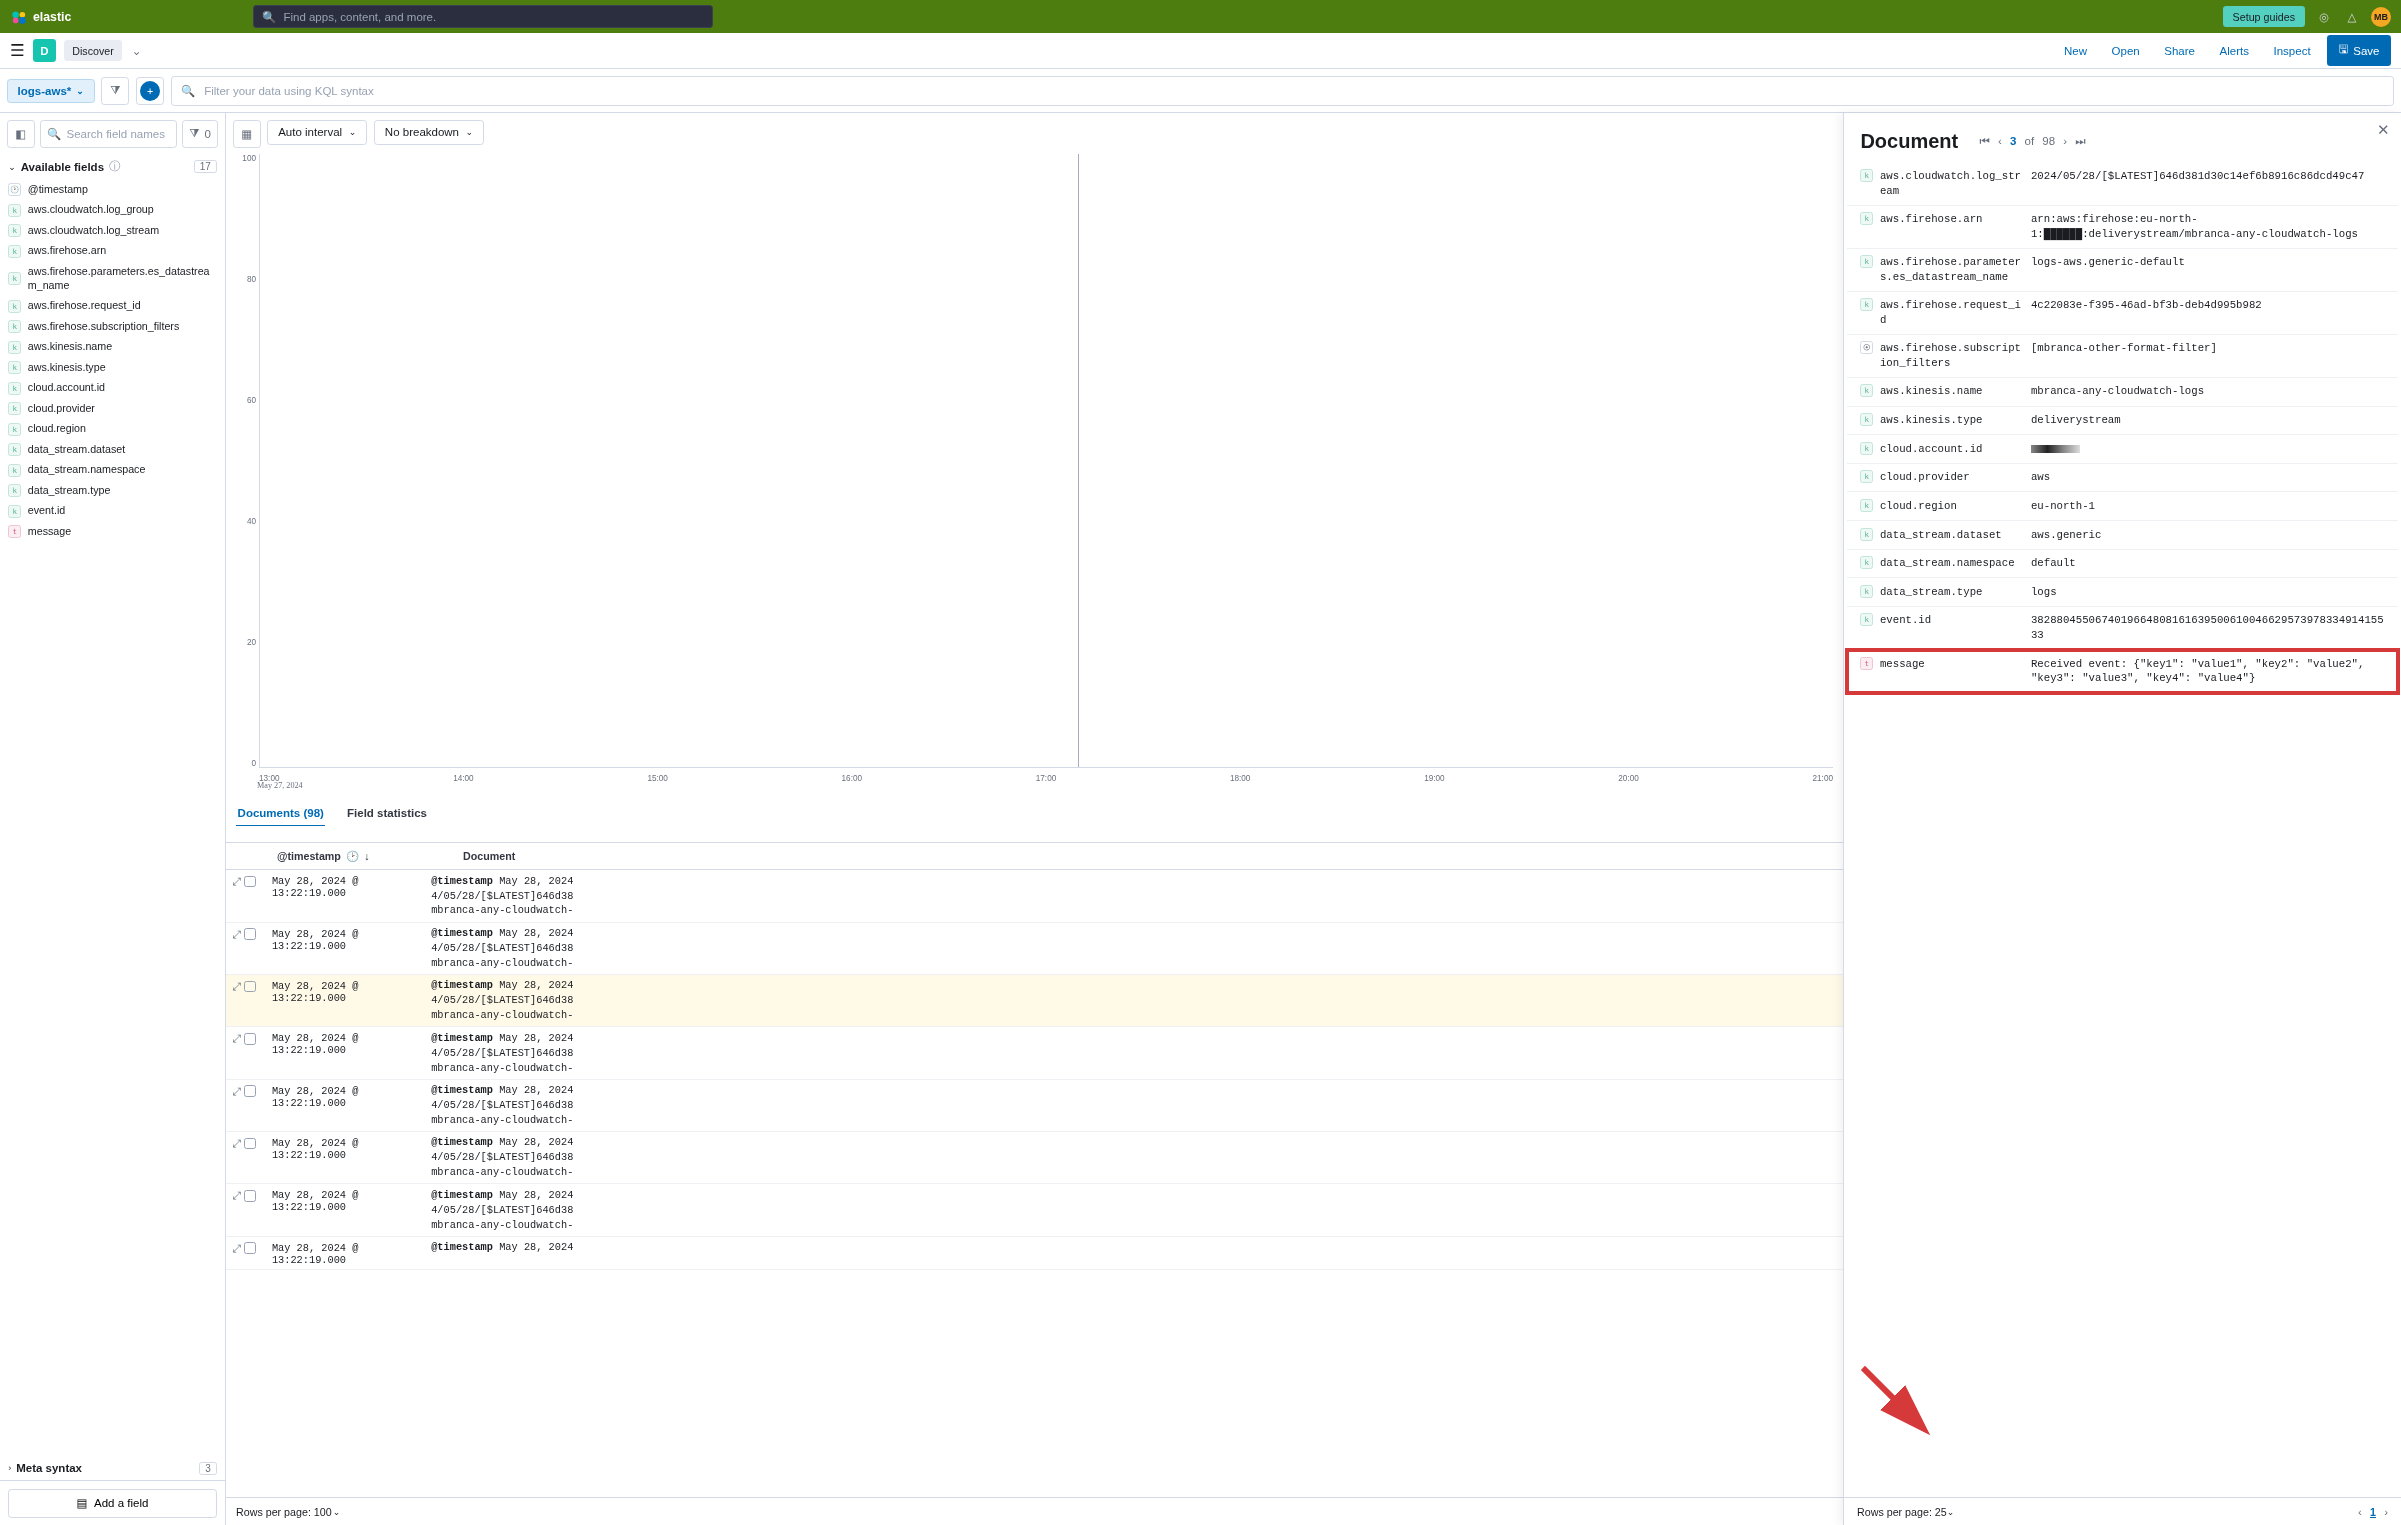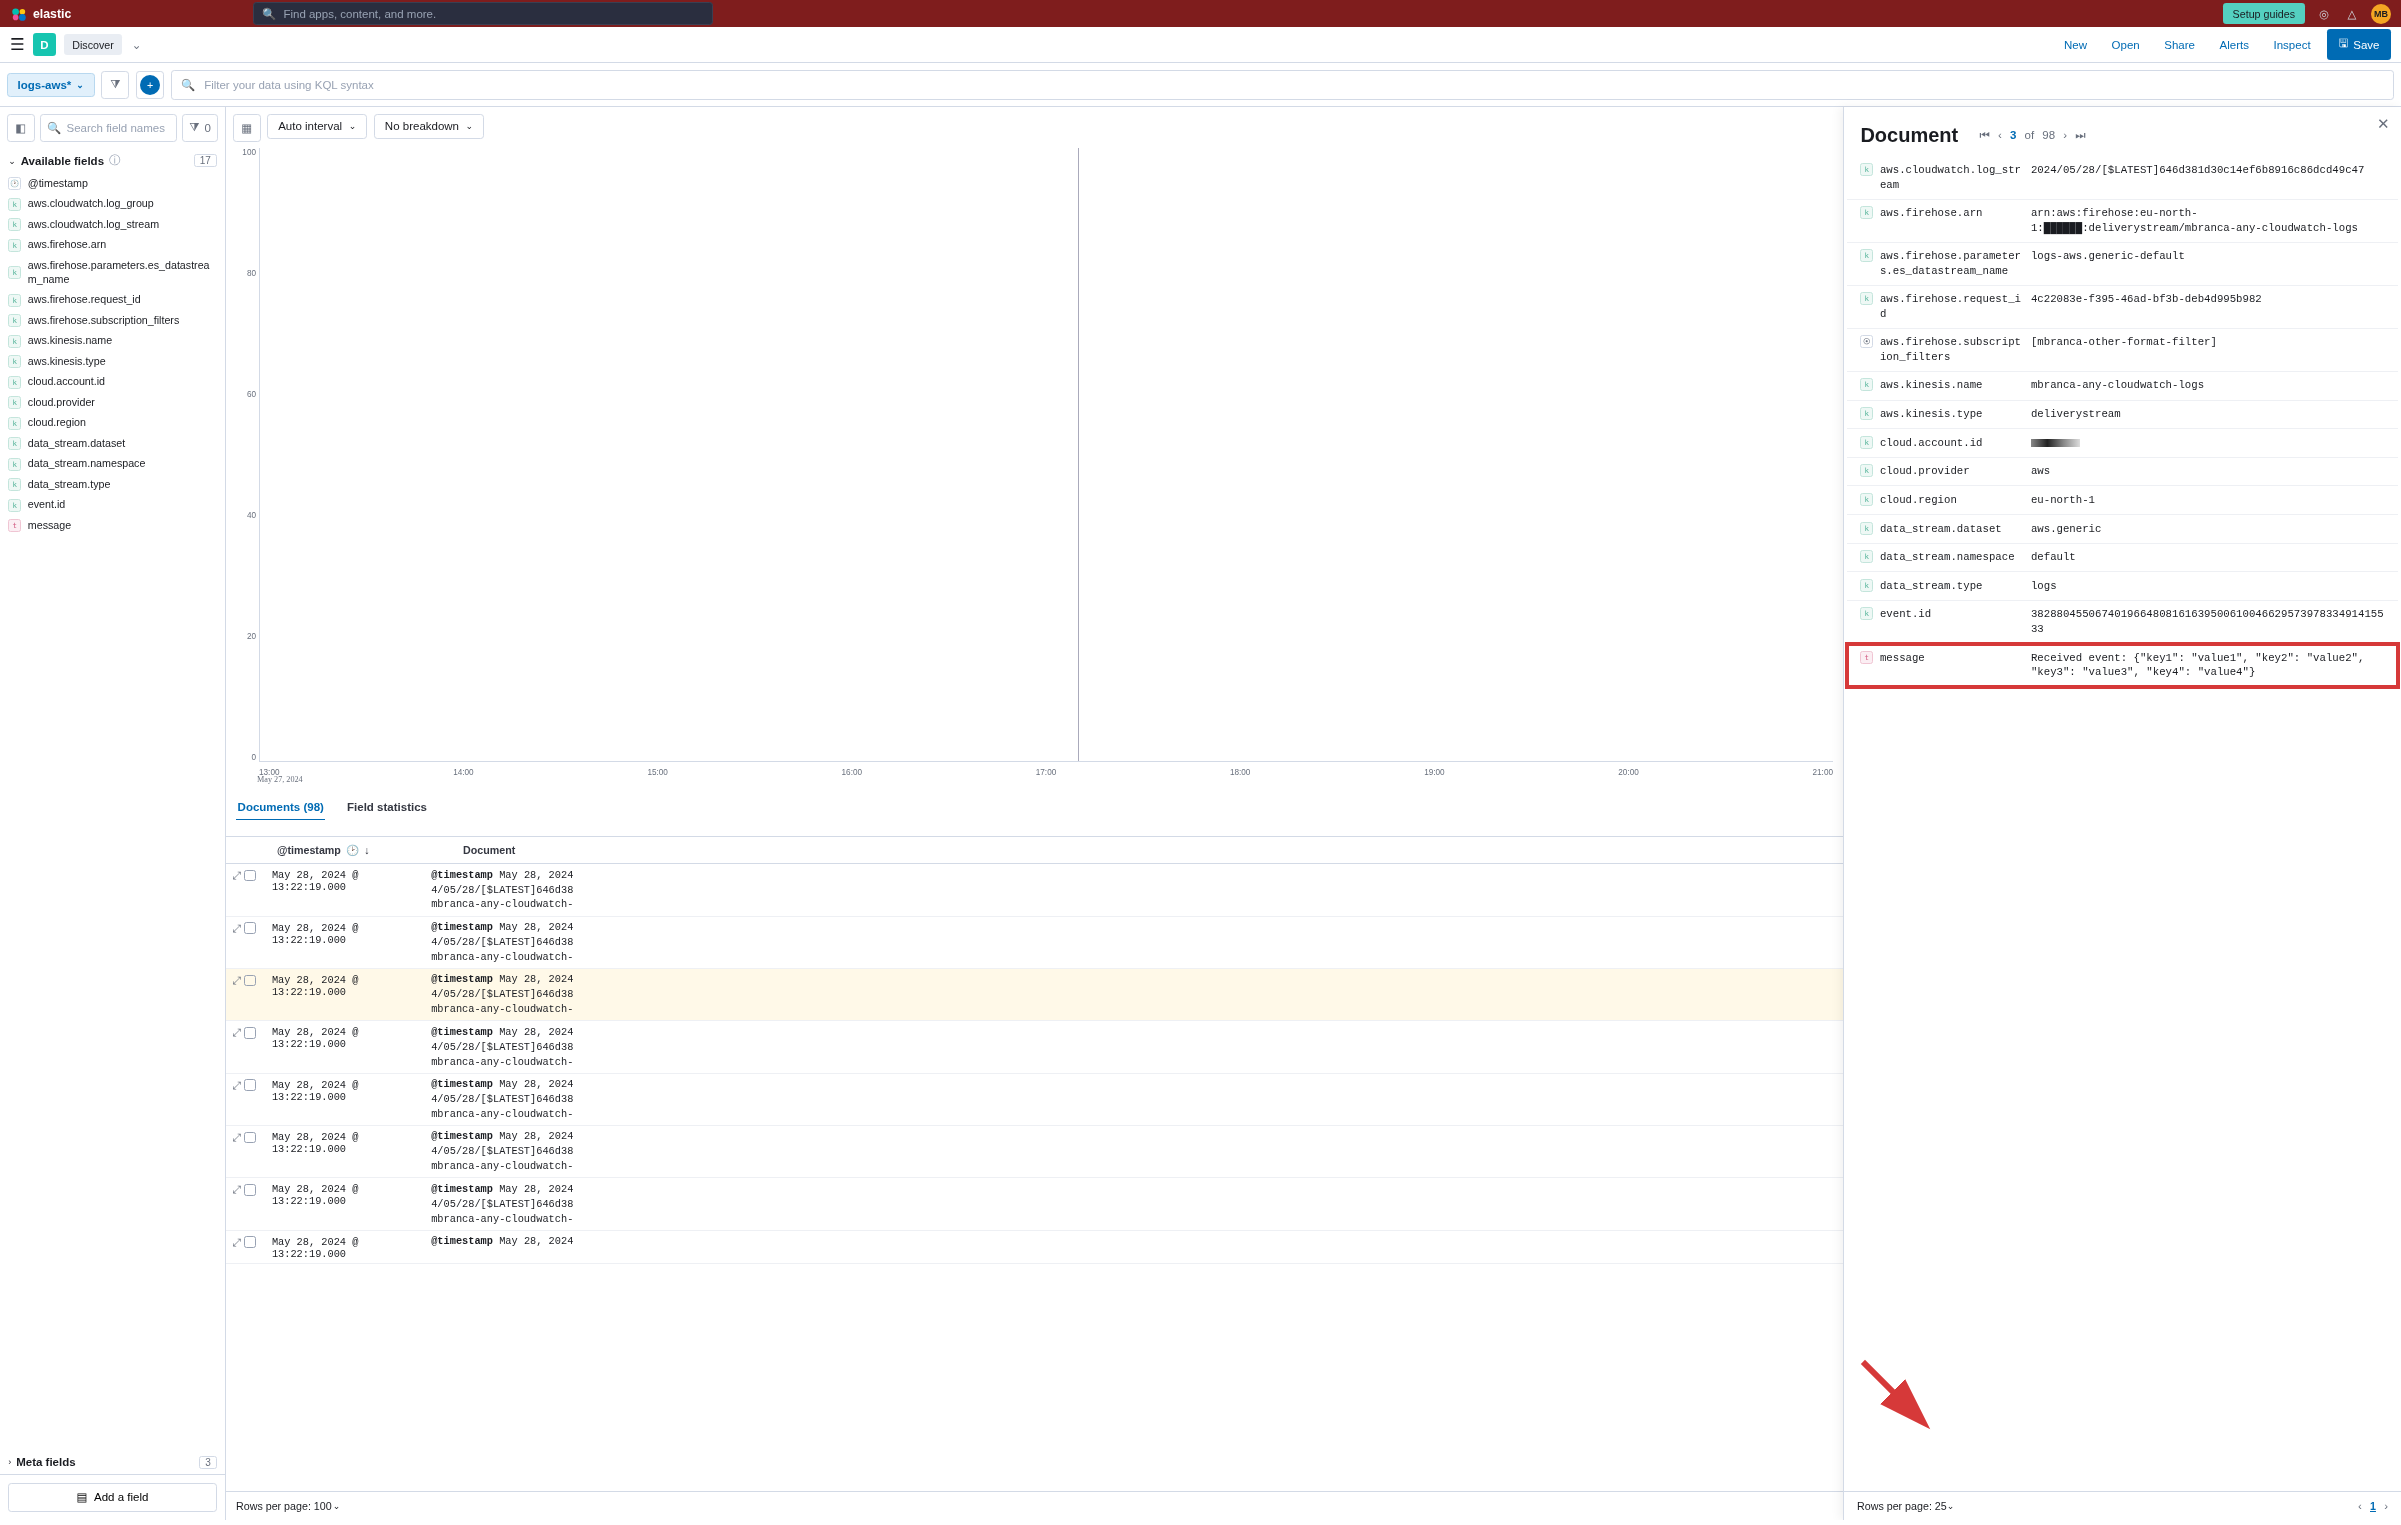--- a/index.html
+++ b/index.html
@@ -1,20 +1,20 @@
 <!DOCTYPE html>
 <html style="font-size:13px"><head>
 <meta charset="utf-8">
 <style>
   * { box-sizing: border-box; margin: 0; padding: 0; }
   body { font-family: -apple-system, BlinkMacSystemFont, "Segoe UI", Helvetica, Arial, sans-serif; font-size: 11.5px; color: #1a1c21; background: #fff; }
   .mono { font-family: "SFMono-Regular", Consolas, "Liberation Mono", Menlo, monospace; }
 
   
-  .global-header { background: #7f1d1d; color: #fff; height: 27px; display: flex; align-items: center; padding: 0 10px; gap: 10px; }
+  .global-header { background: #4d7c0f; color: #fff; height: 33px; display: flex; align-items: center; padding: 0 10px; gap: 10px; }
   .elastic-logo { display: flex; align-items: center; gap: 5px; }
   .elastic-logo svg { width: 18px; height: 18px; }
   .elastic-brand { font-weight: 600; font-size: 12.3px; color: #fff; }
   .global-search { flex: 0 0 460px; margin-left: 172px; }
   .global-search-box { width: 100%; height: 23px; background: #2a2e3f; border: 0.8px solid #3a3f52; border-radius: 3.3px; display: flex; align-items: center; padding: 0 8.2px; color: #98a2b3; gap: 6.6px; }
   .header-spacer { flex: 1; }
   .btn-setup { background: #54d0c0; color: #1a1c21; border: none; border-radius: 3.3px; padding: 4.1px 10px; font-size: 10.7px; font-weight: 500; cursor: pointer; }
   .header-icon { width: 18px; height: 18px; display: flex; align-items: center; justify-content: center; color: #ced4da; cursor: pointer; }
   .avatar { width: 20px; height: 20px; border-radius: 50%; background: #f5a623; color: #1a1c21; font-size: 9px; font-weight: 600; display: flex; align-items: center; justify-content: center; }
 
@@ -257,21 +257,21 @@
           <span class="type-token k">k</span>
           <span class="field-name">event.id</span>
         </div>
         <div class="field-row">
           <span class="type-token t">t</span>
           <span class="field-name">message</span>
         </div>
       </div>
     <div class="section-head">
       <span class="caret">›</span>
-      <b>Meta fields</b>
+      <b>Meta syntax</b>
       <span class="count-badge">3</span>
     </div>
     <div class="sidebar-footer">
       <button class="btn-add-field">
         <span>▤</span>
         <span>Add a field</span>
       </button>
     </div>
   </div>
 

